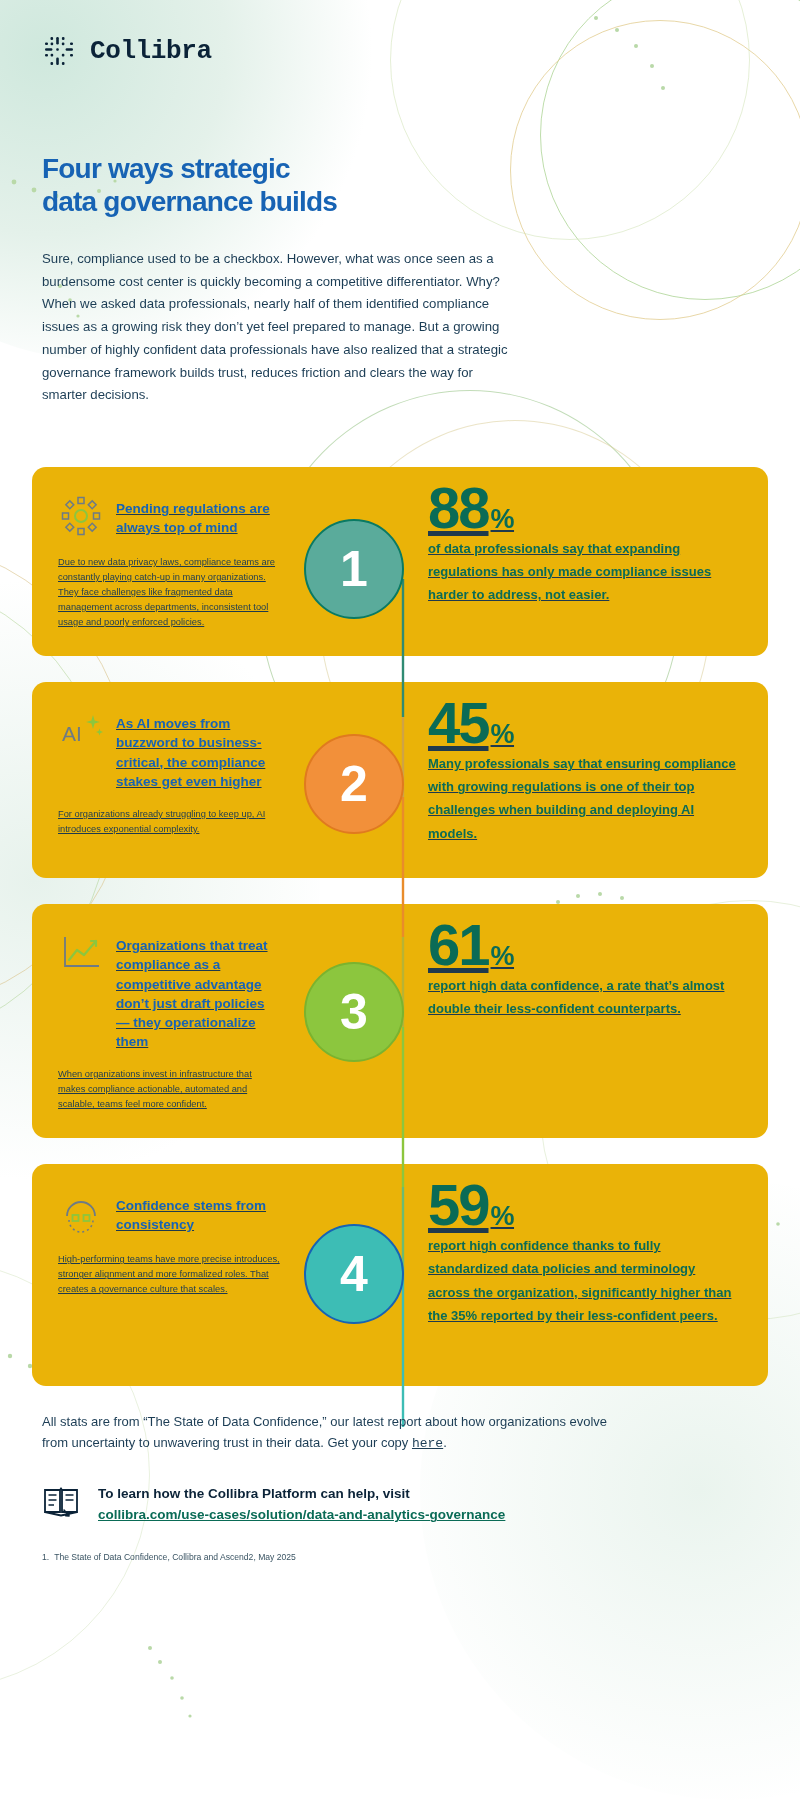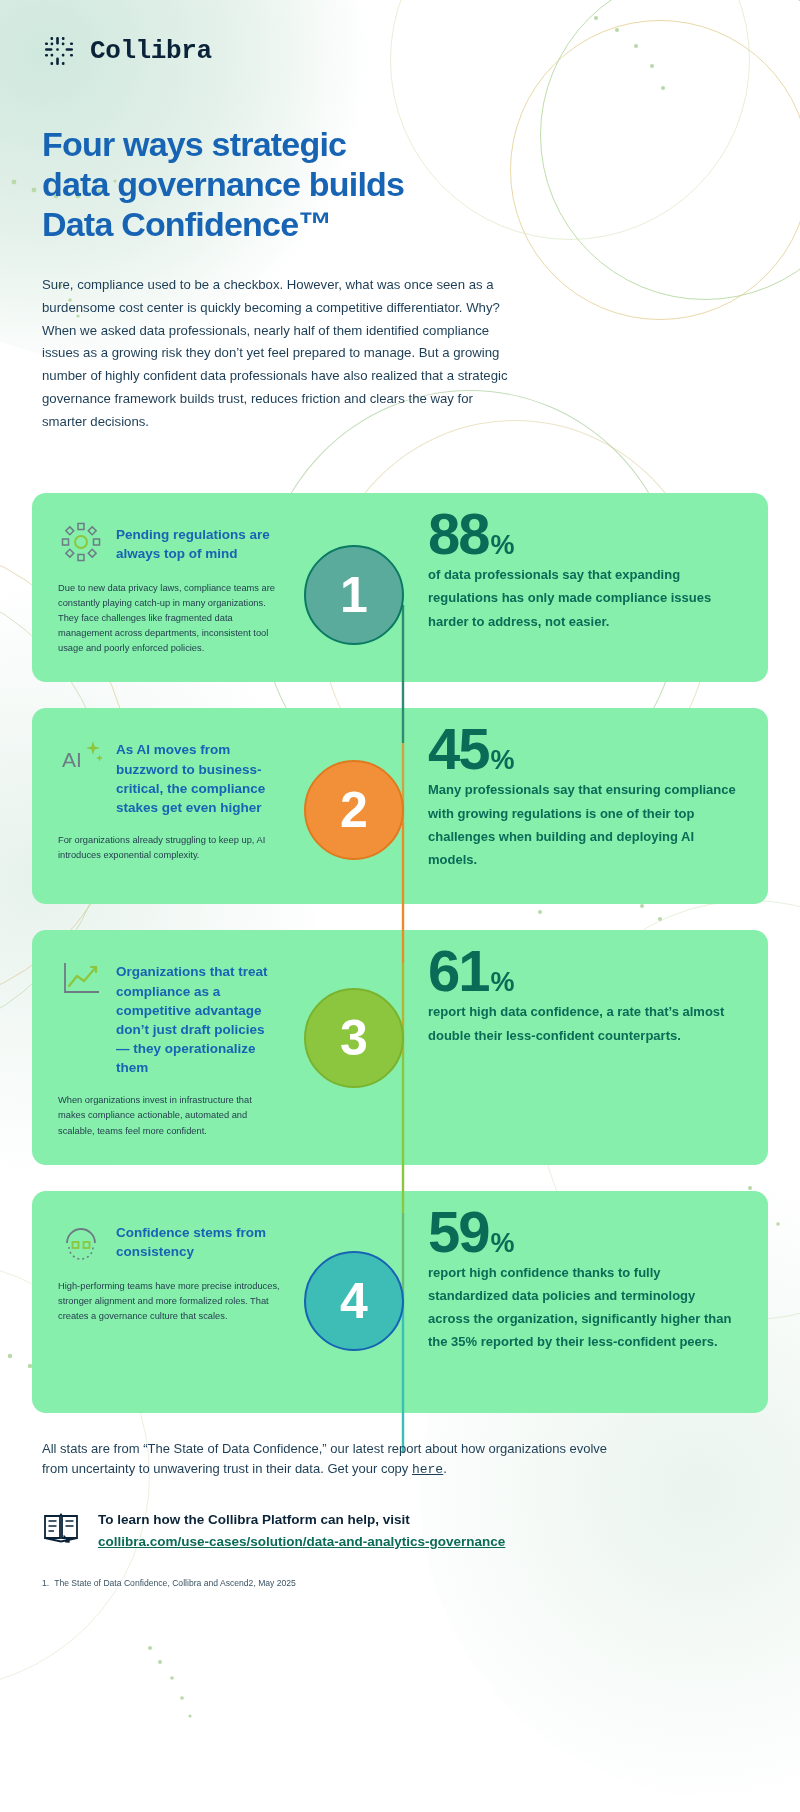--- a/index.html
+++ b/index.html
@@ -51,46 +51,47 @@
   
   .page { position: relative; z-index: 3; padding: 0 32px; }
 
   
   .logo-row { display: flex; align-items: center; gap: 14px; padding-top: 34px; padding-left: 10px; }
   .logo-mark { width: 34px; height: 34px; flex: 0 0 34px; }
   .logo-word { font-size: 26px; font-weight: 700; letter-spacing: -0.4px; color: #0b2338; font-family: Liberation Mono, monospace; }
 
   
   .title {
-    margin-top: 56px; margin-left: 10px;
-    font-size: 34px; line-height: 1.18; font-weight: 700;
+    margin-top: 84px; margin-left: 10px;
+    font-size: 28px; line-height: 1.18; font-weight: 700;
     letter-spacing: -0.8px; color: #1763b4;
   }
   .title .ln { display: block; }
 
   
   .intro {
     margin-top: 30px; margin-left: 10px;
     width: 470px;
     font-size: 13.2px; line-height: 1.72; color: #1c3d55;
   }
 
   
   .spine { position: absolute; left: 50%; transform: translateX(-50%); width: 2.5px; z-index: 2; }
 
   
   .cards { position: relative; margin-top: 60px; z-index: 4; }
 
   .card {
     position: relative;
-    background: #86efac;
+    background: #eab308;
     border-radius: 14px;
     margin-bottom: 26px;
     display: flex;
     min-height: 190px;
+    text-decoration: underline;
   }
 
   .card-left { width: 262px; flex: 0 0 262px; padding: 30px 14px 26px 26px; }
   .card-mid  { width: 120px; flex: 0 0 120px; position: relative; }
   .card-right{ flex: 1; padding: 12px 28px 26px 14px; }
 
   .head-row { display: flex; gap: 12px; align-items: flex-start; }
   .card-icon { width: 46px; height: 46px; flex: 0 0 46px; margin-top: -4px; }
   .card-title { font-size: 13.5px; line-height: 1.42; font-weight: 700; color: #1763b4; padding-top: 2px; }
   .card-body { margin-top: 16px; font-size: 9.3px; line-height: 1.62; color: #25404f; }
@@ -217,21 +218,20 @@
           <rect x="14.2" y="14.2" width="2.6" height="2.6" rx="1"></rect>
         </g>
       </svg>
     </span>
     <span class="logo-word">Collibra</span>
   </div>
 
   <h1 class="title">
     <span class="ln">Four ways strategic</span>
     <span class="ln">data governance builds</span>
-    <span class="ln">Data Confidence™</span>
   </h1>
 
   <p class="intro">Sure, compliance used to be a checkbox. However, what was once seen as a burdensome cost center is quickly becoming a competitive differentiator. Why? When we asked data professionals, nearly half of them identified compliance issues as a growing risk they don’t yet feel prepared to manage. But a growing number of highly confident data professionals have also realized that a strategic governance framework builds trust, reduces friction and clears the way for smarter decisions.</p>
 
   <div class="cards">
 
     <svg class="spine" style="top:0;left:368px;transform:none;width:6px;height:1010px">
       <line x1="3" y1="112" x2="3" y2="250" stroke="#2f8b73" stroke-width="2.4"></line>
       <line x1="3" y1="250" x2="3" y2="330" stroke="#cfa345" stroke-width="2.4"></line>
       <line x1="3" y1="330" x2="3" y2="470" stroke="#e98c2b" stroke-width="2.4"></line>

